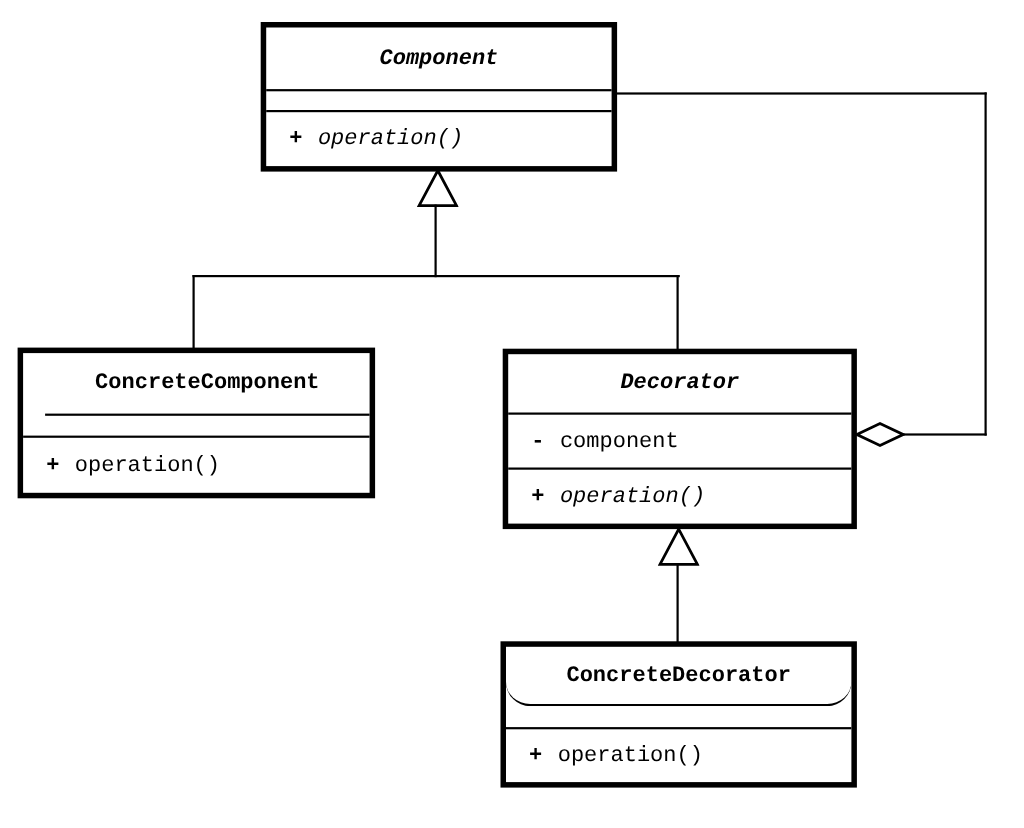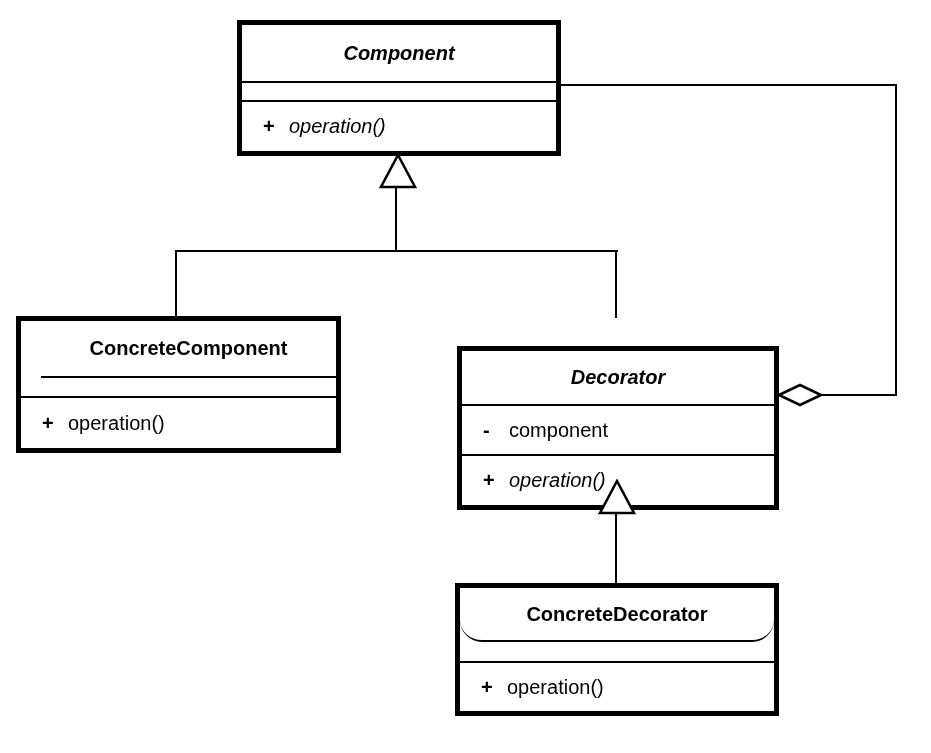--- a/index.html
+++ b/index.html
@@ -14,20 +14,21 @@
   }
 
   
   .uml-class {
     position: absolute;
     background: #ffffff;
     border: 5px solid #000000;
     box-sizing: border-box;
     display: flex;
     flex-direction: column;
+    font-family: Liberation Mono, monospace;
   }
   .uml-title {
     display: flex;
     align-items: center;
     justify-content: center;
     font-weight: bold;
     font-size: 20px;
     border-bottom: 2px solid #000000;
     flex: 0 0 auto;
   }
@@ -63,21 +64,21 @@
 
   
   #class-component        { left: 237px; top:  20px; width: 324px; height: 136px; }
   #class-component .uml-title { height: 56px; }
   #class-component .uml-attrs { height: 17px; }
 
   #class-concrete-component { left: 16px; top: 316px; width: 325px; height: 137px; }
   #class-concrete-component .uml-title { height: 55px; margin-left: 20px; }
   #class-concrete-component .uml-attrs { height: 18px; }
 
-  #class-decorator        { left: 457px; top: 317px; width: 322px; height: 164px; margin-top: 29px; }
+  #class-decorator        { left: 457px; top: 317px; width: 322px; height: 164px; }
   #class-decorator .uml-title { height: 53px; }
   #class-decorator .uml-attrs { height: 48px; }
 
   #class-concrete-decorator { left: 455px; top: 583px; width: 324px; height: 133px; }
   #class-concrete-decorator .uml-title { height: 52px; border-radius: 22px; }
   #class-concrete-decorator .uml-attrs { height: 19px; }
 
   #gen-branch-h   { left: 175px; top: 250px; width: 443px; }
   #gen-left-v     { left: 175px; top: 250px; height: 67px; }
   #gen-right-v    { left: 615px; top: 250px; height: 68px; }

